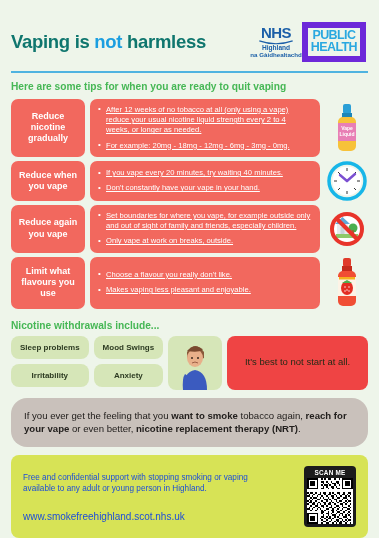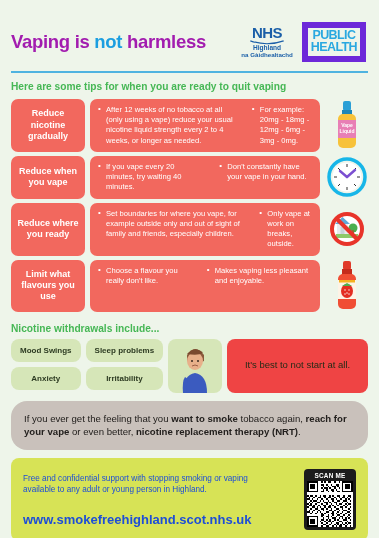--- a/index.html
+++ b/index.html
@@ -7,23 +7,23 @@
     width: 379px; height: 538px;
     background: #eef5ea;
     font-family: "Liberation Sans", sans-serif;
     overflow: hidden;
   }
   .poster { position: relative; width: 379px; height: 538px; background: #eef5ea; padding: 0 11px; }
 
   
   .header { display: flex; align-items: center; justify-content: space-between; padding-top: 22px; }
   .title { font-size: 18.5px; font-weight: bold; letter-spacing: -0.3px; white-space: nowrap; }
-  .title .dark { color: #a21caf; }
+  .title .dark { color: #0f766e; }
   .title .accent { color: #1b9ee0; }
-  .logos { display: flex; align-items: center; gap: 9px; padding-right: 2px; }
+  .logos { display: flex; align-items: center; padding-right: 2px; }
   .nhs-logo { text-align: center; line-height: 1; }
   .nhs-word { font-size: 15px; font-weight: bold; color: #1b5fa8; letter-spacing: -0.5px; }
   .nhs-swoosh { display:block; width: 42px; height: 5px; margin: 0 auto; }
   .nhs-sub1 { font-size: 6.6px; font-weight: bold; color: #1b5fa8; margin-top: 0px; }
   .nhs-sub2 { font-size: 6.2px; font-weight: bold; color: #1b5fa8; }
   .ph-logo { border: 6px solid #6d28d9; padding: 2px 3px; line-height: 0.95; text-align: center; }
   .ph-line { font-size: 12.5px; font-weight: bold; color: #29a8e0; letter-spacing: -0.6px; }
 
   .rule { height: 2px; background: #4fb3e0; margin: 9px 0 8px 0; }
 
@@ -33,21 +33,21 @@
   .tips { display: flex; flex-direction: column; gap: 4px; }
   .tip-row { display: flex; align-items: stretch; gap: 5px; }
   .tip-label {
     width: 74px; flex: none; background: #f2685e; border-radius: 7px;
     color: #fff; font-weight: bold; font-size: 9px; line-height: 1.25;
     display: flex; align-items: center; justify-content: center; text-align: center;
     padding: 6px 3px;
   }
   .tip-body {
     flex: 1; background: #f2685e; border-radius: 7px; color: #fff;
-    padding: 6px 9px 6px 8px; display: flex; flex-direction: row; justify-content: center; gap: 17px;
+    padding: 6px 9px 6px 8px; display: flex; flex-direction: column; justify-content: center; gap: 5px; text-decoration: underline;
   }
   .tip-item { font-size: 7.6px; line-height: 1.35; position: relative; padding-left: 8px; }
   .tip-item::before { content: "•"; position: absolute; left: 0; top: -0.5px; font-size: 8px; }
   .tip-icon { width: 43px; flex: none; display: flex; align-items: center; justify-content: center; }
 
   
   .wd-head { font-size: 10.2px; font-weight: bold; color: #46b755; margin: 11px 0 5px 0; }
   .wd-row { display: flex; gap: 5px; align-items: stretch; }
   .wd-col { display: flex; flex-direction: column; gap: 5px; }
   .wd-tag {
@@ -70,21 +70,21 @@
   .callout b { font-weight: bold; }
 
   
   .support {
     background: #d7e356; border-radius: 8px; margin-top: 8px;
     padding: 11px 12px; display: flex; align-items: center; gap: 8px;
     min-height: 62px;
   }
   .support-text { flex: 1; color: #1d4ed8; }
   .support-line { font-size: 8.2px; line-height: 1.4; }
-  .support-url { font-size: 13px; font-weight: bold; margin-top: 16px; }
+  .support-url { font-size: 10px; font-weight: normal; margin-top: 16px; }
   .qr-wrap { width: 52px; flex: none; background: #1c1c1c; border-radius: 4px; padding: 3px; text-align: center; }
   .qr-label { font-size: 6.4px; font-weight: bold; color: #fff; letter-spacing: 0.2px; padding-bottom: 2px; }
   .qr-code { width: 46px; height: 46px; background: #fff; display: block; }
 </style>
 </head>
 <body>
 
 <div class="poster">
 
   <div class="header">
@@ -151,21 +151,21 @@
             <line x1="29" y1="29" x2="27" y2="27"></line>
               <line x1="11" y1="11" x2="13" y2="13"></line>
           </g>
           <line x1="20" y1="20" x2="13" y2="14" stroke="#7b4fd1" stroke-width="2.4" stroke-linecap="round"></line>
           <line x1="20" y1="20" x2="28" y2="13" stroke="#7b4fd1" stroke-width="2.4" stroke-linecap="round"></line>
         </svg>
       </div>
     </div>
 
     <div class="tip-row">
-      <div class="tip-label">Reduce where you ready</div>
+      <div class="tip-label">Reduce again you vape</div>
       <div class="tip-body">
         <div class="tip-item">Set boundaries for where you vape, for example outside only and out of sight of family and friends, especially children.</div>
         <div class="tip-item">Only vape at work on breaks, outside.</div>
       </div>
       <div class="tip-icon">
         <svg width="40" height="40" viewBox="0 0 40 40">
           <circle cx="20" cy="20" r="15" fill="#fff"></circle>
           <rect x="10" y="14" width="11" height="12" fill="#e8ebee"></rect>
           <polygon points="15.5,8 8,15 23,15" fill="#5fa8d8"></polygon>
           <rect x="13.5" y="18" width="4" height="8" fill="#c9d3da"></rect>
@@ -200,26 +200,26 @@
           <circle cx="17" cy="34" r="0.7" fill="#fff"></circle>
         </svg>
       </div>
     </div>
 
   </div>
 
   <div class="wd-head">Nicotine withdrawals include...</div>
   <div class="wd-row">
     <div class="wd-col">
+      <div class="wd-tag">Sleep problems</div>
+      <div class="wd-tag">Irritability</div>
+    </div>
+    <div class="wd-col">
       <div class="wd-tag">Mood Swings</div>
       <div class="wd-tag">Anxiety</div>
-    </div>
-    <div class="wd-col">
-      <div class="wd-tag">Sleep problems</div>
-      <div class="wd-tag">Irritability</div>
     </div>
     <div class="wd-person">
       <svg width="40" height="54" viewBox="0 0 40 54">
         <path d="M12 16 q8 -12 17 0 l0 6 q-9 5 -17 0 z" fill="#8a5a3b"></path>
         <ellipse cx="20" cy="22" rx="8" ry="9" fill="#e8b08a"></ellipse>
         <path d="M12 15 q8 -9 16 -1 q-5 3 -16 1 z" fill="#7a4a2f"></path>
         <circle cx="17" cy="22" r="1" fill="#3a2a1e"></circle>
         <circle cx="23" cy="22" r="1" fill="#3a2a1e"></circle>
         <path d="M17 27 q3 -2 6 0" stroke="#9c5f46" stroke-width="1" fill="none"></path>
         <path d="M8 54 q0 -18 12 -20 q12 2 12 20 z" fill="#3b5bbf"></path>

